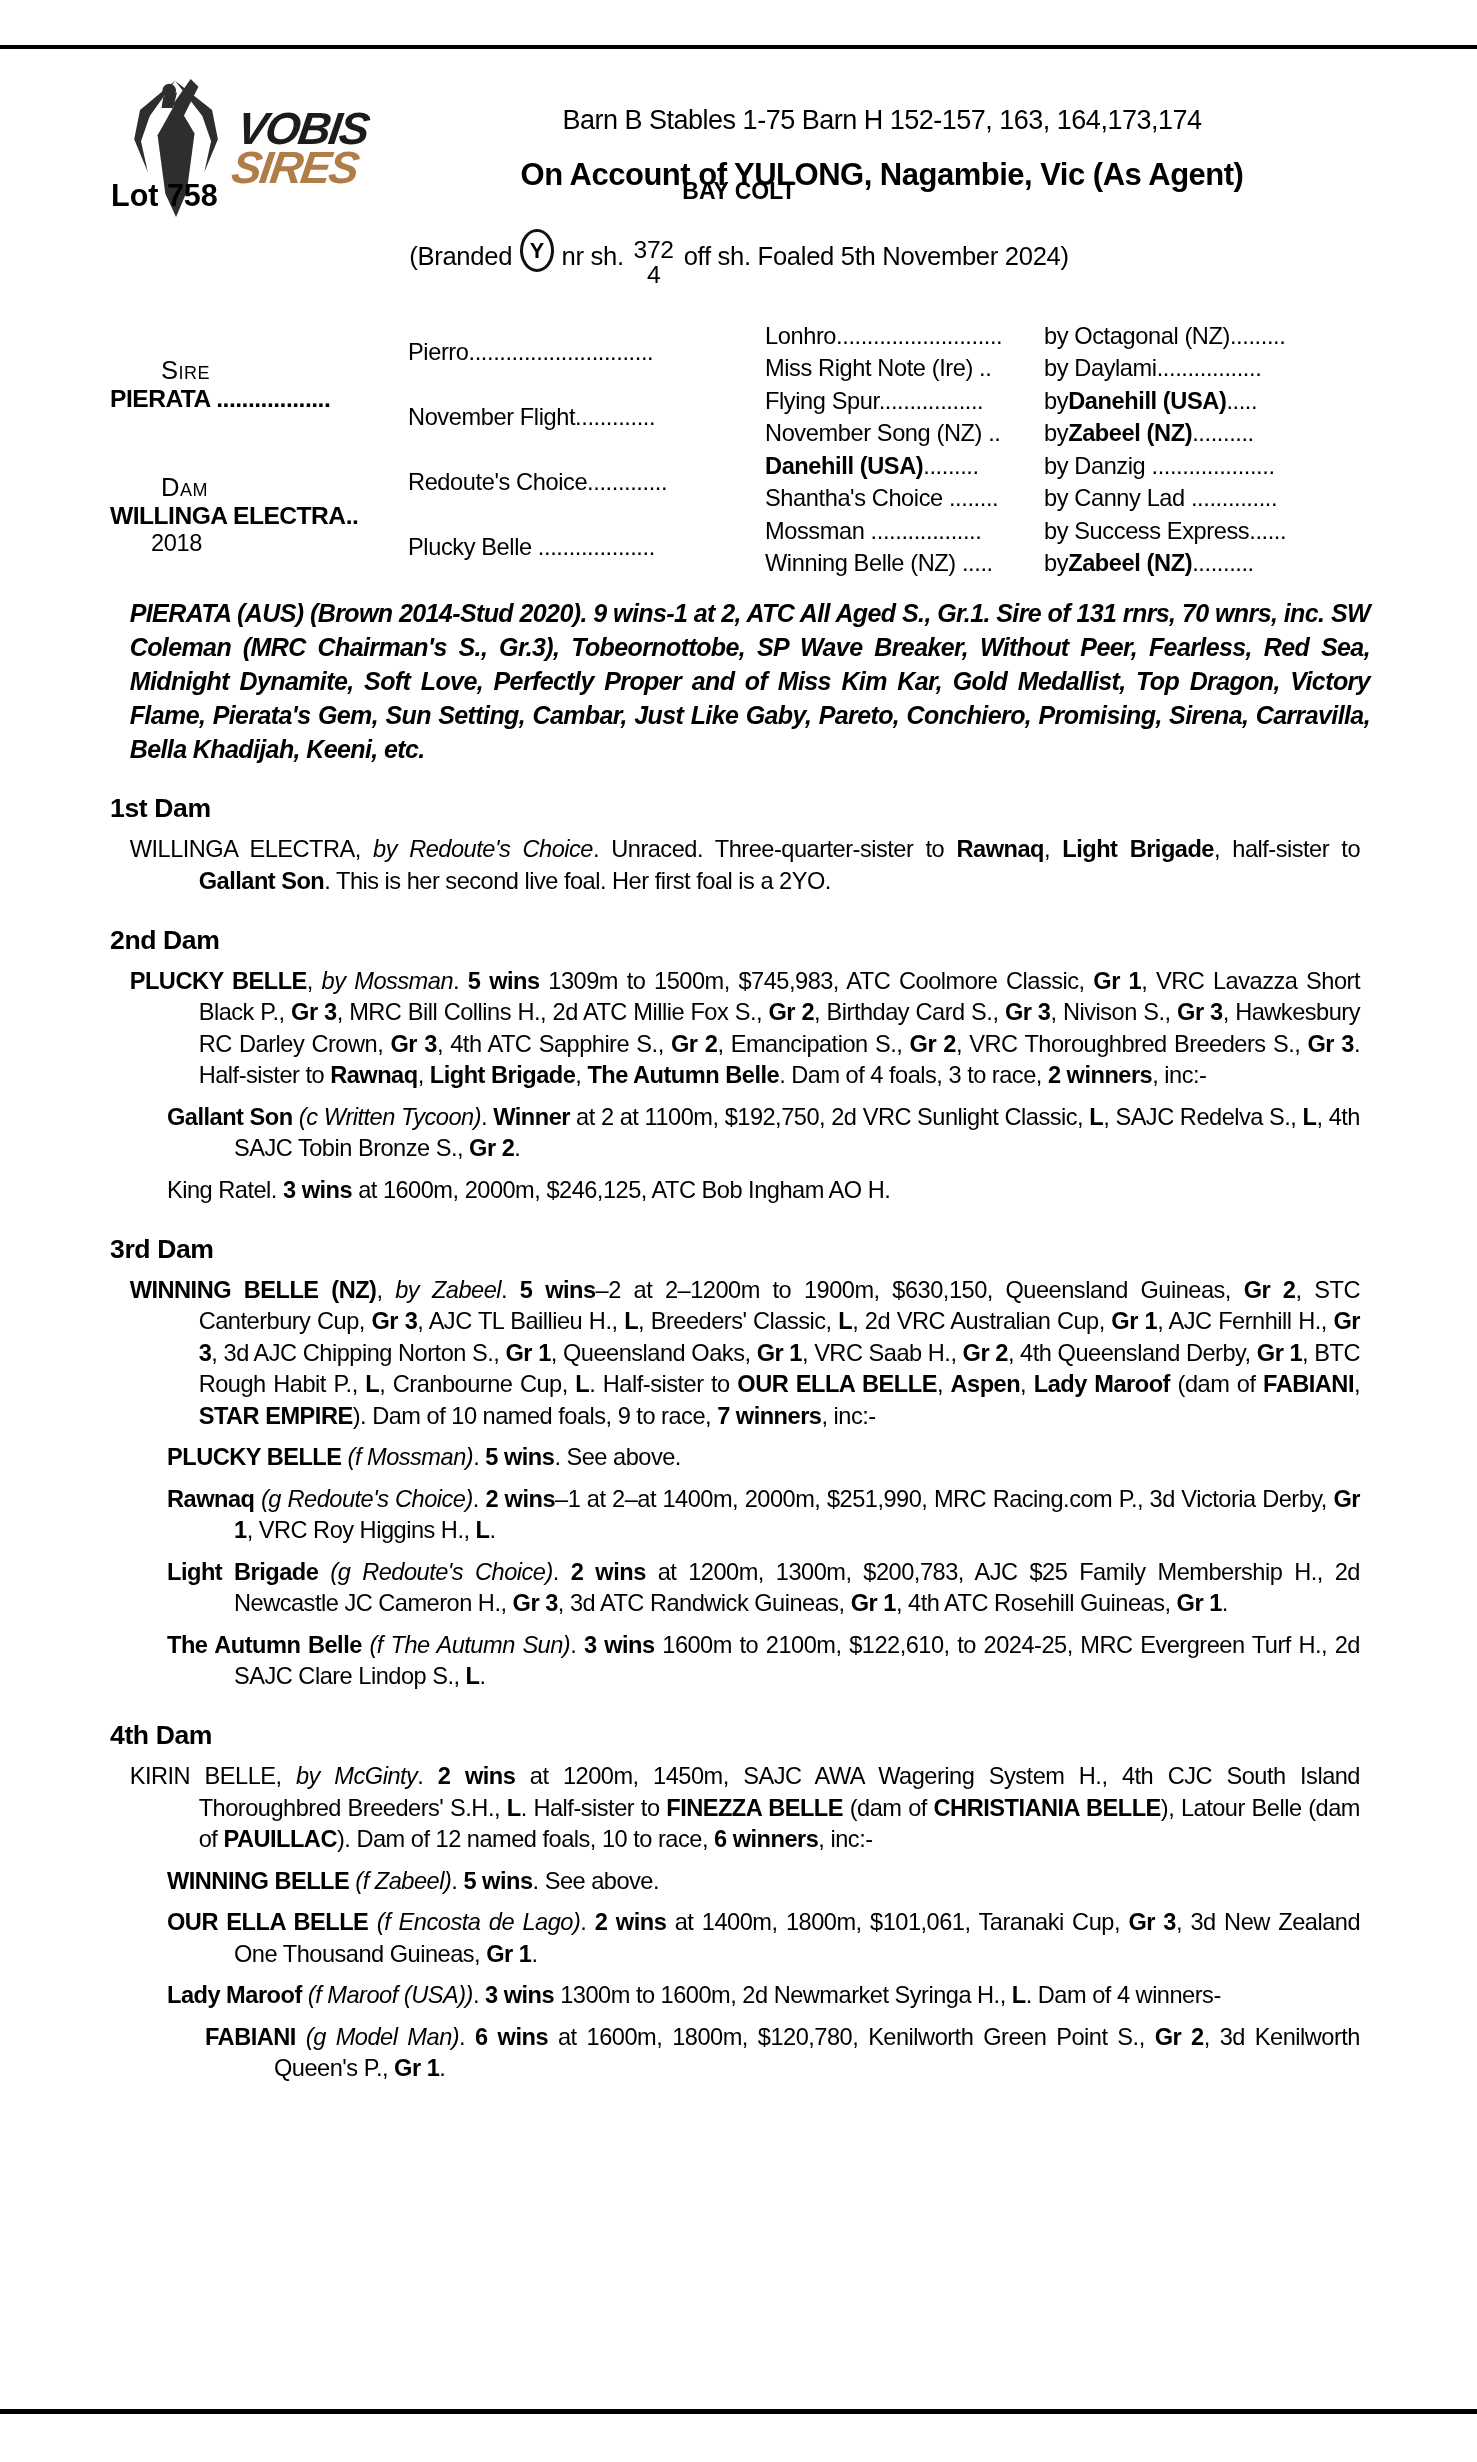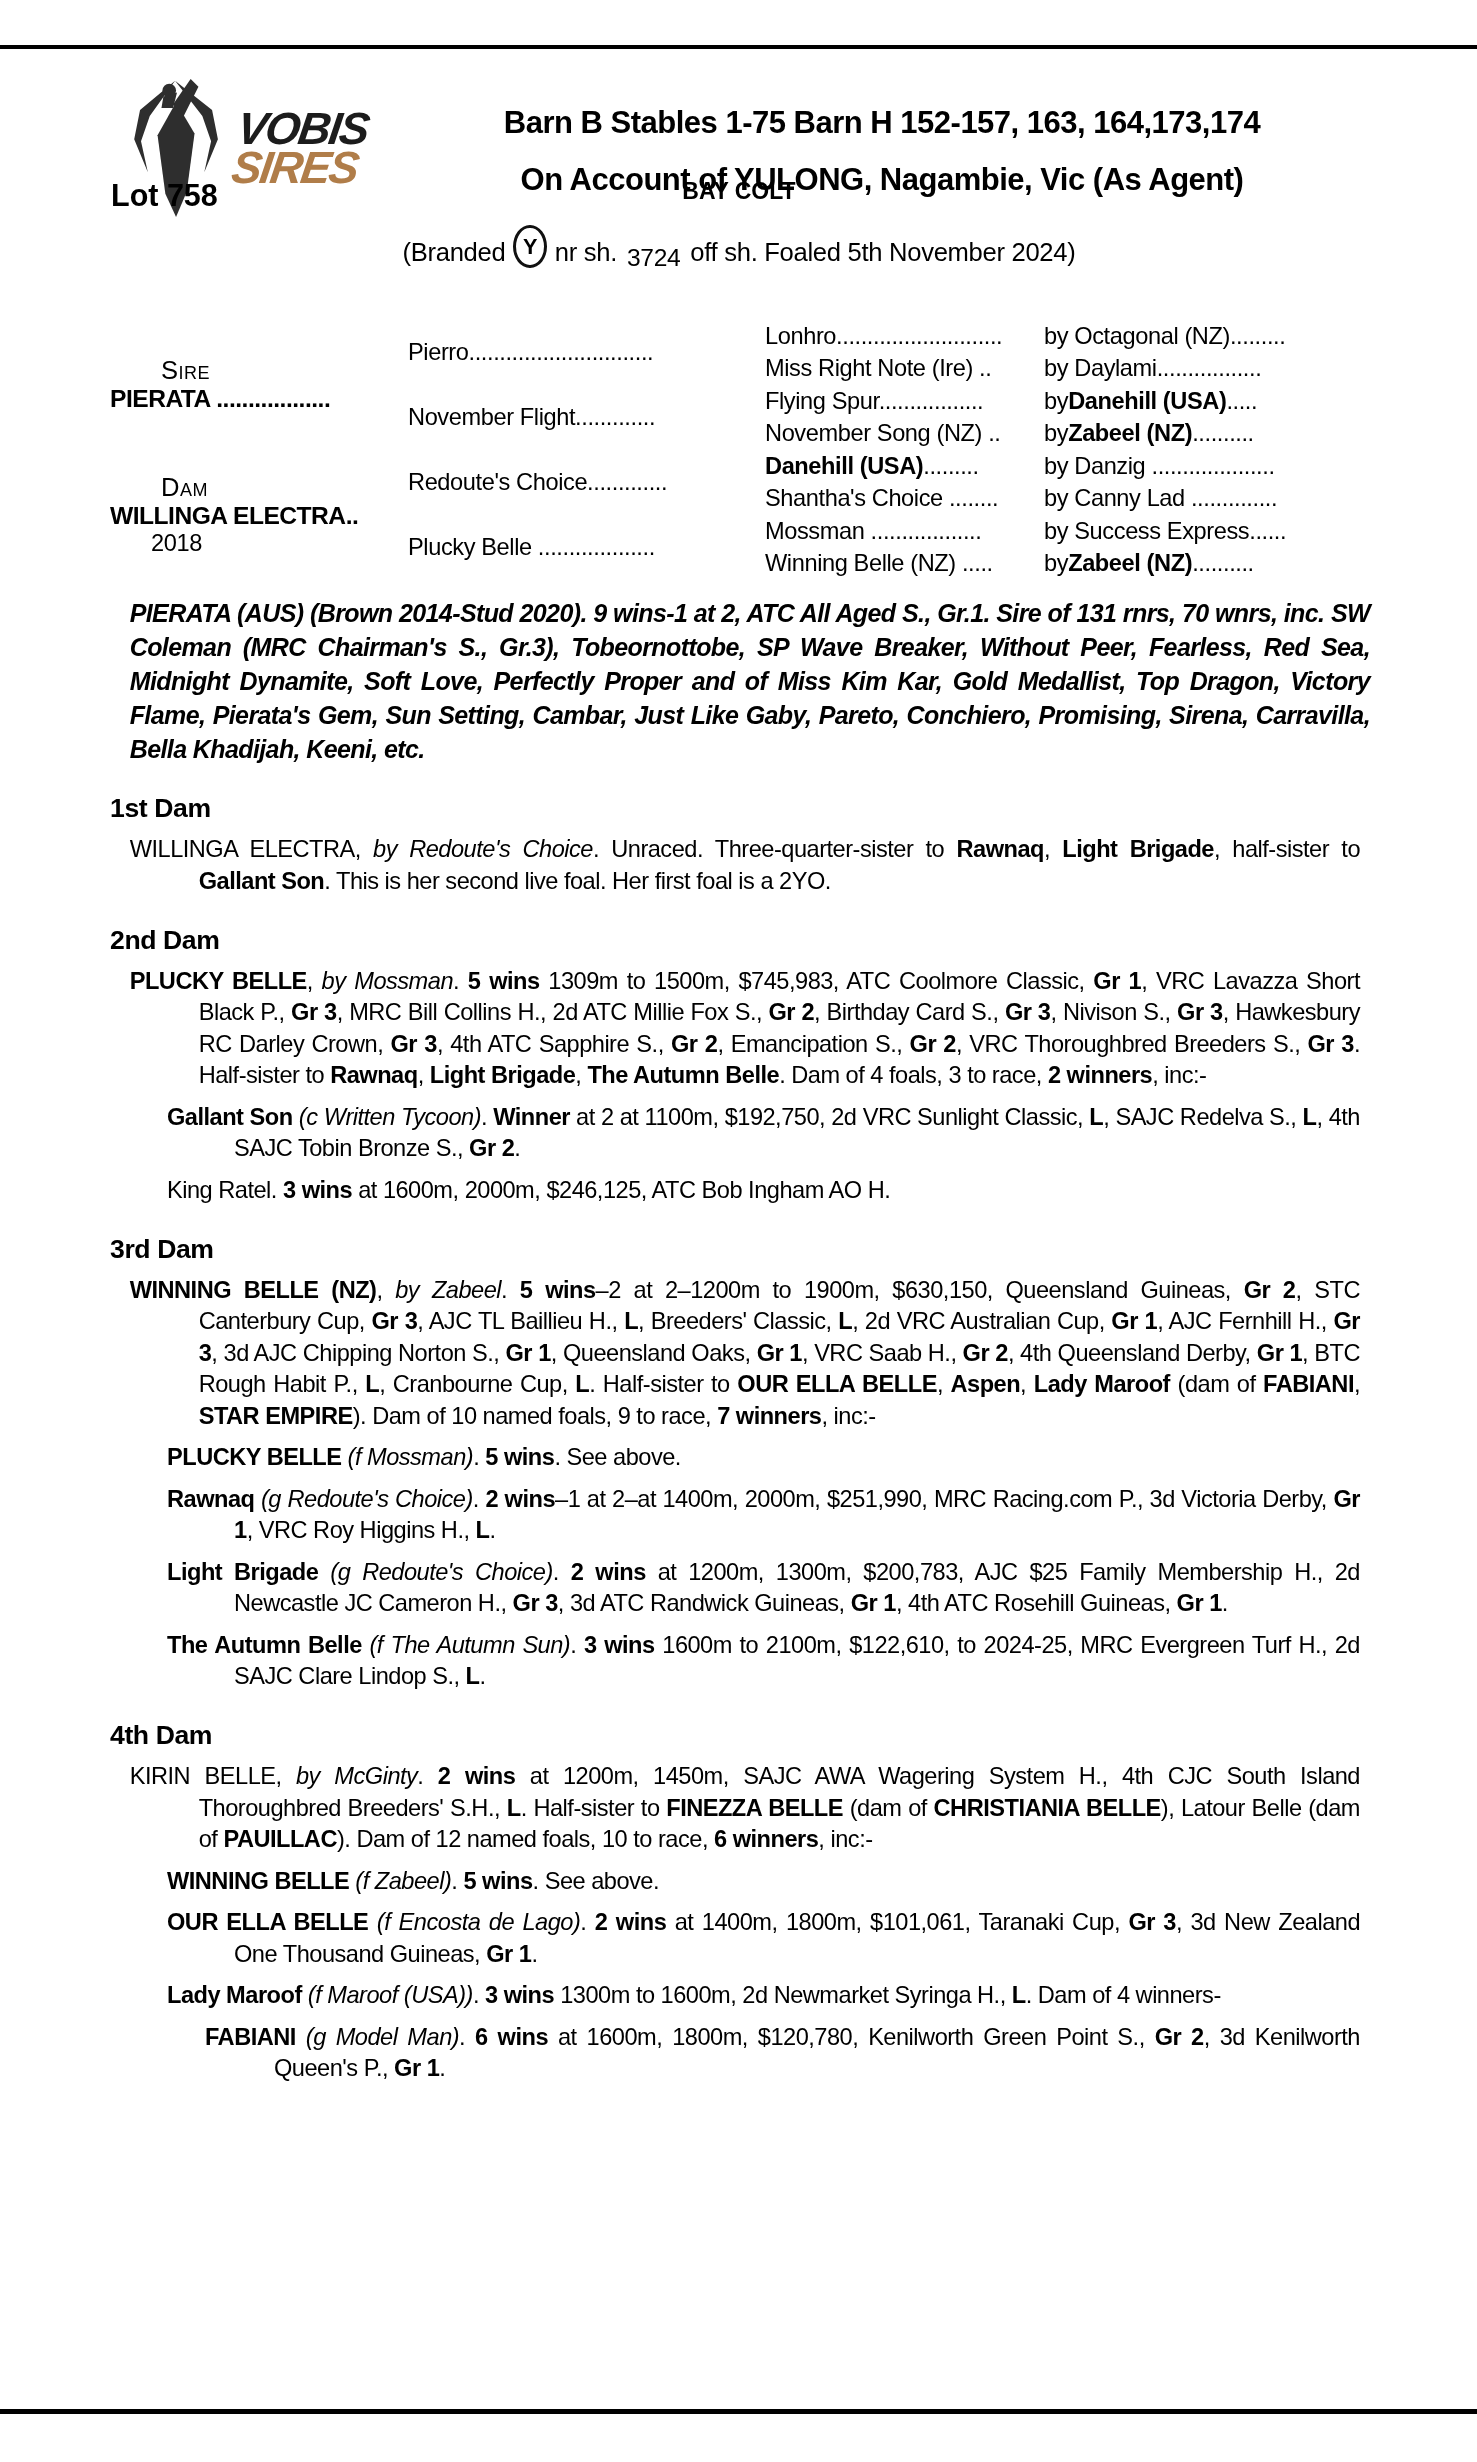--- a/index.html
+++ b/index.html
@@ -10,32 +10,32 @@
   .rule.bottom{top:2409px;height:4.9px;}
 
   
   .header{display:flex;align-items:flex-start;padding-top:75px;}
   .logo{width:325px;padding-left:123px;box-sizing:border-box;display:flex;align-items:center;}
   .logo svg{width:110px;height:146px;flex:0 0 auto;}
   .logo-text{margin-left:2px;transform:skewX(-8deg);}
   .logo-vobis{font-size:45px;font-weight:900;font-style:italic;color:#1c1c1c;letter-spacing:-2px;line-height:43px;}
   .logo-sires{font-size:45px;font-weight:900;font-style:italic;color:#b07d49;letter-spacing:-2px;line-height:43px;margin-top:-3.9px;}
   .consign{flex:1;text-align:center;padding:29.6px 39px 0 0;}
-  .consign1{font-size:31px;font-weight:bold;letter-spacing:-0.5px;}
+  .consign1{font-size:27px;font-weight:normal;letter-spacing:-0.5px;}
   .consign2{font-size:31px;font-weight:bold;letter-spacing:-0.5px;margin-top:21px;}
 
   .lot-row{position:relative;margin-top:-43px;height:47px;}
   .lot{position:absolute;left:111px;top:0;font-size:30.5px;font-weight:bold;}
   .colt-title{text-align:center;font-size:23px;font-weight:bold;letter-spacing:0;}
 
   .branded{margin-top:7.9px;text-align:center;font-size:25.6px;letter-spacing:-0.3px;height:77px;}
   .brand-oval{display:inline-flex;align-items:center;justify-content:center;width:27.6px;height:37px;
      border:3px solid #111;border-radius:50%;font-size:21.7px;font-weight:bold;vertical-align:middle;
      margin:0 7.9px;position:relative;top:-7.9px;}
-  .tattoo{display:inline-flex;flex-direction:row;align-items:center;font-size:24.6px;line-height:25.6px;
+  .tattoo{display:inline-flex;flex-direction:column;align-items:center;font-size:24.6px;line-height:25.6px;
      vertical-align:middle;margin:0 9.9px;position:relative;top:3.9px;}
 
   
   .ped{margin:9.9px 108px 0 110px;display:grid;grid-template-columns:298px 357px 279px 315px;
        grid-auto-rows:32.5px;font-size:23.6px;letter-spacing:-0.4px;}
   .cell{display:flex;align-items:center;white-space:nowrap;overflow:hidden;}
   .gen1{grid-column:1;flex-direction:column;align-items:stretch;justify-content:center;}
   .gen1 .glabel{font-variant:small-caps;font-size:25.6px;letter-spacing:0.5px;padding-left:51px;}
   .gen1 .gname{font-weight:bold;font-size:24.6px;letter-spacing:-0.5px;}
   .gen1 .gyear{padding-left:41px;}

